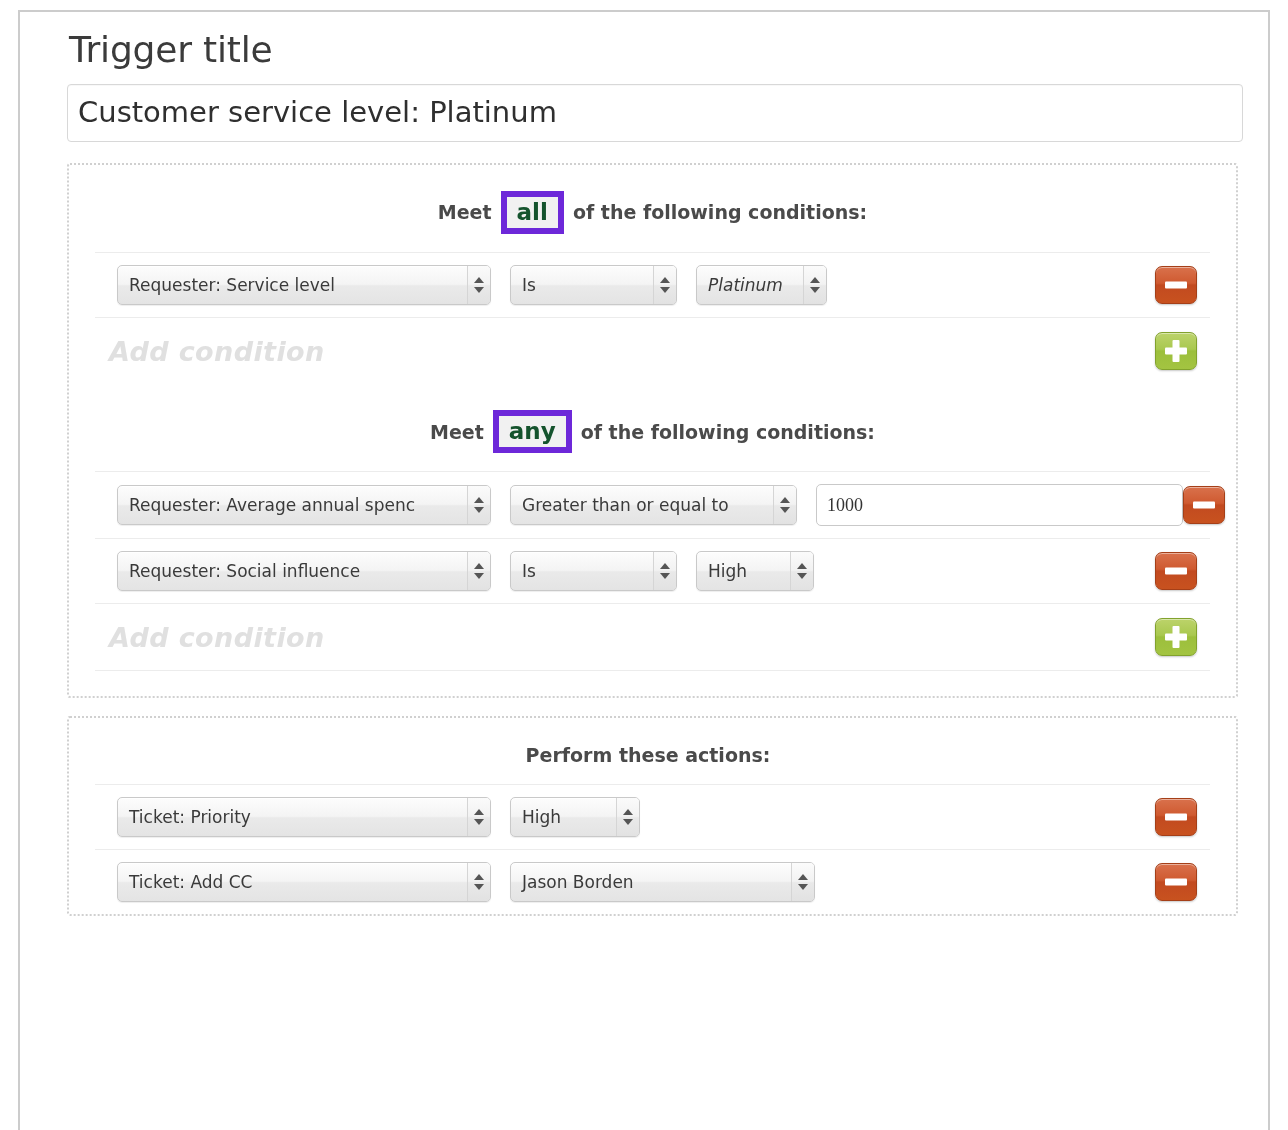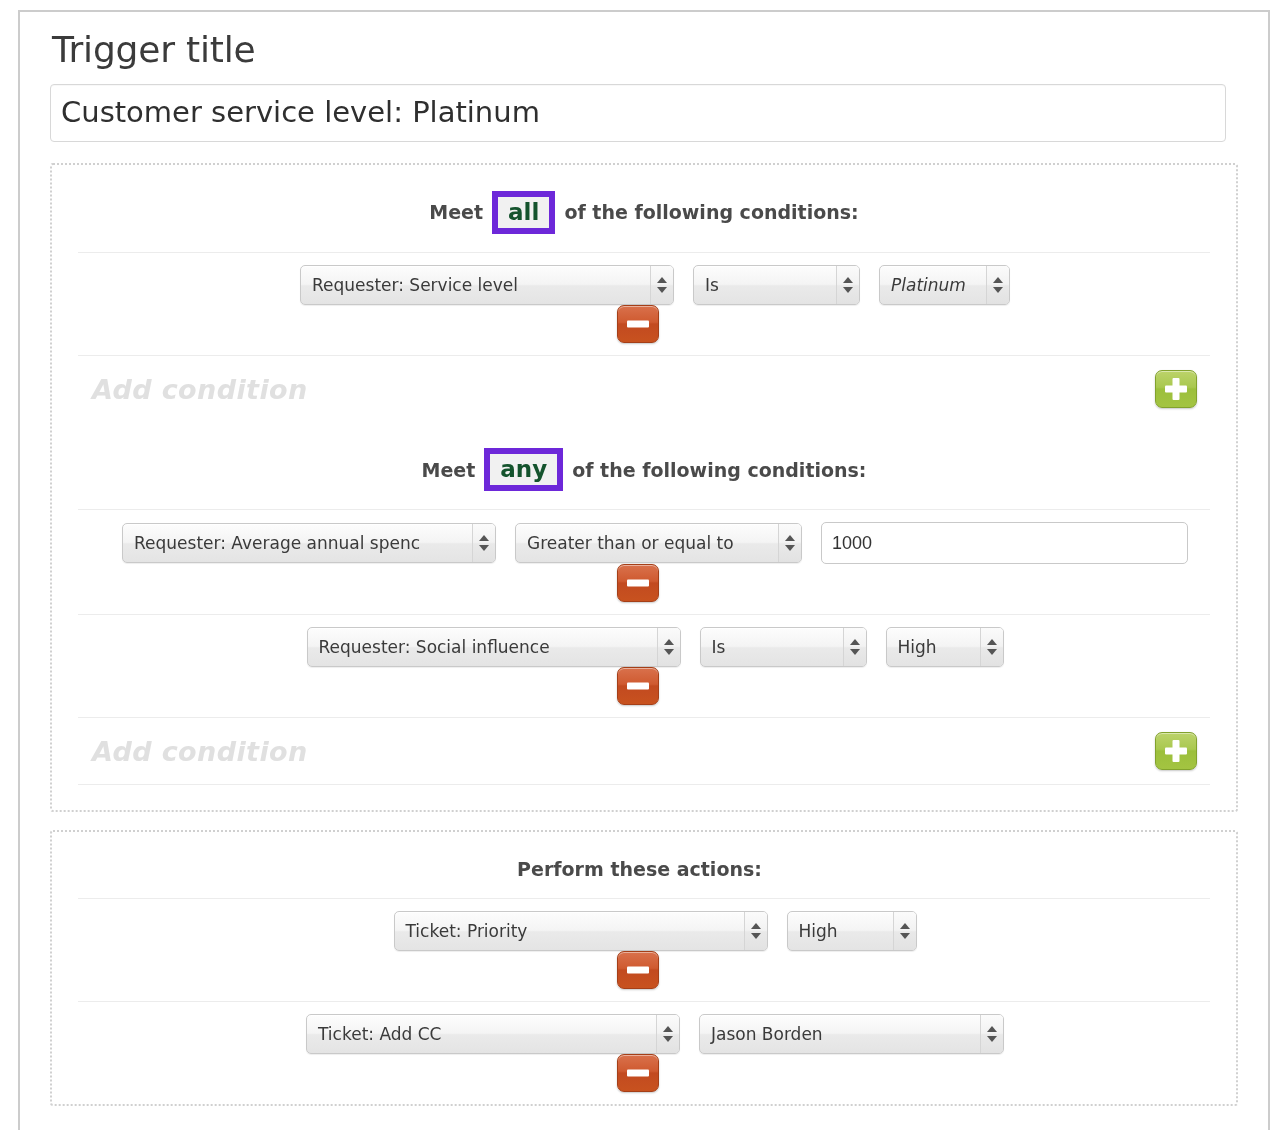--- a/index.html
+++ b/index.html
@@ -21,21 +21,21 @@
     top: 10px;
     width: 1252px;
     height: 1130px;
     border: 2px solid #cccccc;
     border-bottom: none;
     background: #ffffff;
     padding: 0;
   }
 
   .inner {
-    padding: 18px 30px 0 30px;
+    padding: 18px 30px 0 47px;
   }
 
   
   .trigger-title {
     font-size: 36px;
     font-weight: 400;
     color: #3b3b3b;
     letter-spacing: -0.2px;
     margin: 0 0 14px 2px;
     line-height: 1.1;
@@ -92,21 +92,20 @@
   }
 
   
   .row {
     display: flex;
     align-items: center;
     border-top: 1px solid #ececec;
     padding: 12px 0 12px 0;
     min-height: 62px;
     position: relative;
-    flex-direction: column;
   }
   .row .fields {
     display: flex;
     align-items: center;
     gap: 19px;
     flex: 1 1 auto;
     padding-left: 22px;
   }
 
   
@@ -159,21 +158,21 @@
   .sel.w-val-m  { width: 131px; font-style: italic; }
   .sel.w-val-l  { width: 305px; }
 
   
   .txt {
     height: 42px;
     width: 367px;
     border: 1px solid #c9c9c9;
     border-radius: 5px;
     background: #fff;
-    font-family: Liberation Sans, sans-serif;
+    font-family: Liberation Serif, serif;
     font-size: 18px;
     color: #333;
     padding: 0 10px;
     outline: none;
   }
 
   
   .add-row {
     display: flex;
     align-items: center;

